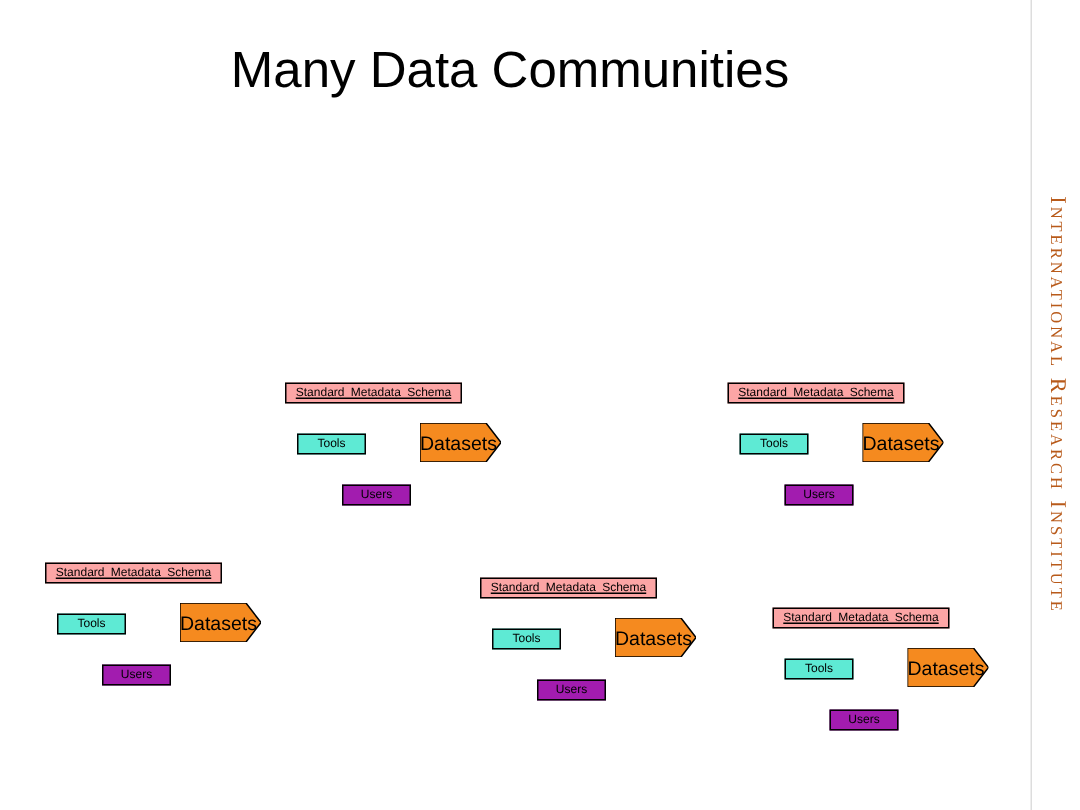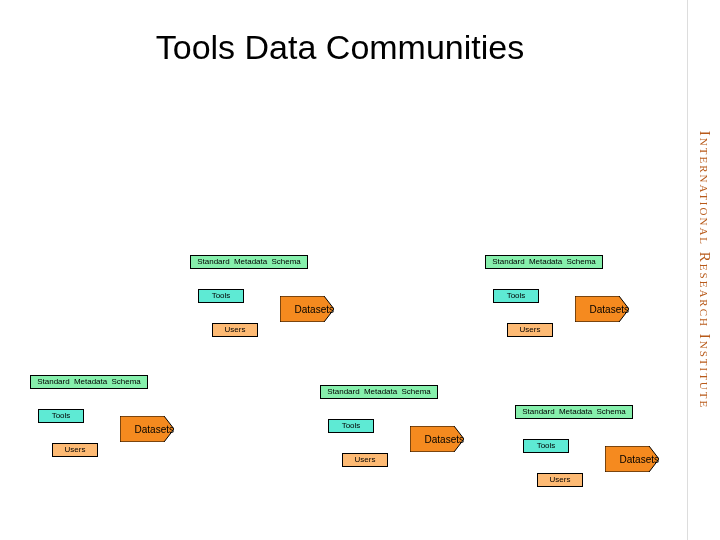--- a/index.html
+++ b/index.html
@@ -53,46 +53,45 @@
     align-items: center;
     justify-content: center;
     text-align: center;
     word-spacing: 2px;
     box-sizing: border-box;
     padding: 1px 2px;
   }
   
   .flag {
     position: absolute;
-    font-size: 10px;
+    font-size: 13px;
     display: flex;
     align-items: center;
-    justify-content: flex-end;
+    justify-content: flex-start;
     color: #000;
-    margin-top: 14px;
   }
   .flag svg {
     position: absolute;
     left: 0;
     top: 0;
     width: 100%;
     height: 100%;
   }
   .flag .label {
     position: relative;
     z-index: 1;
   }
-  .schema { background: #86efac; }
+  .schema { background: #fca5a5; text-decoration: underline; }
   .tools  { background: #5eead4; }
-  .users  { background: #fdba74; }
+  .users  { background: #a21caf; margin-left: 16px; }
 </style>
 </head>
 <body>
 
-<div class="title">Tools Data Communities</div>
+<div class="title">Many Data Communities</div>
 
 <div class="sidebar">
   <div class="sidebar-text">International Research Institute</div>
 </div>
 
 <div class="box schema" style="left:190px; top:255px; width:118px; height:14px;">Standard  Metadata  Schema</div>
 <div class="box tools" style="left:198px; top:289px; width:46px; height:14px;">Tools</div>
 <div class="flag" style="left:280px; top:282px; width:54px; height:26px;">
   <svg viewBox="0 0 54 26" preserveAspectRatio="none">
       <polygon points="0,0 44,0 54,13 44,26 0,26" fill="#f58a1f" stroke="#000" stroke-width="1"></polygon>

